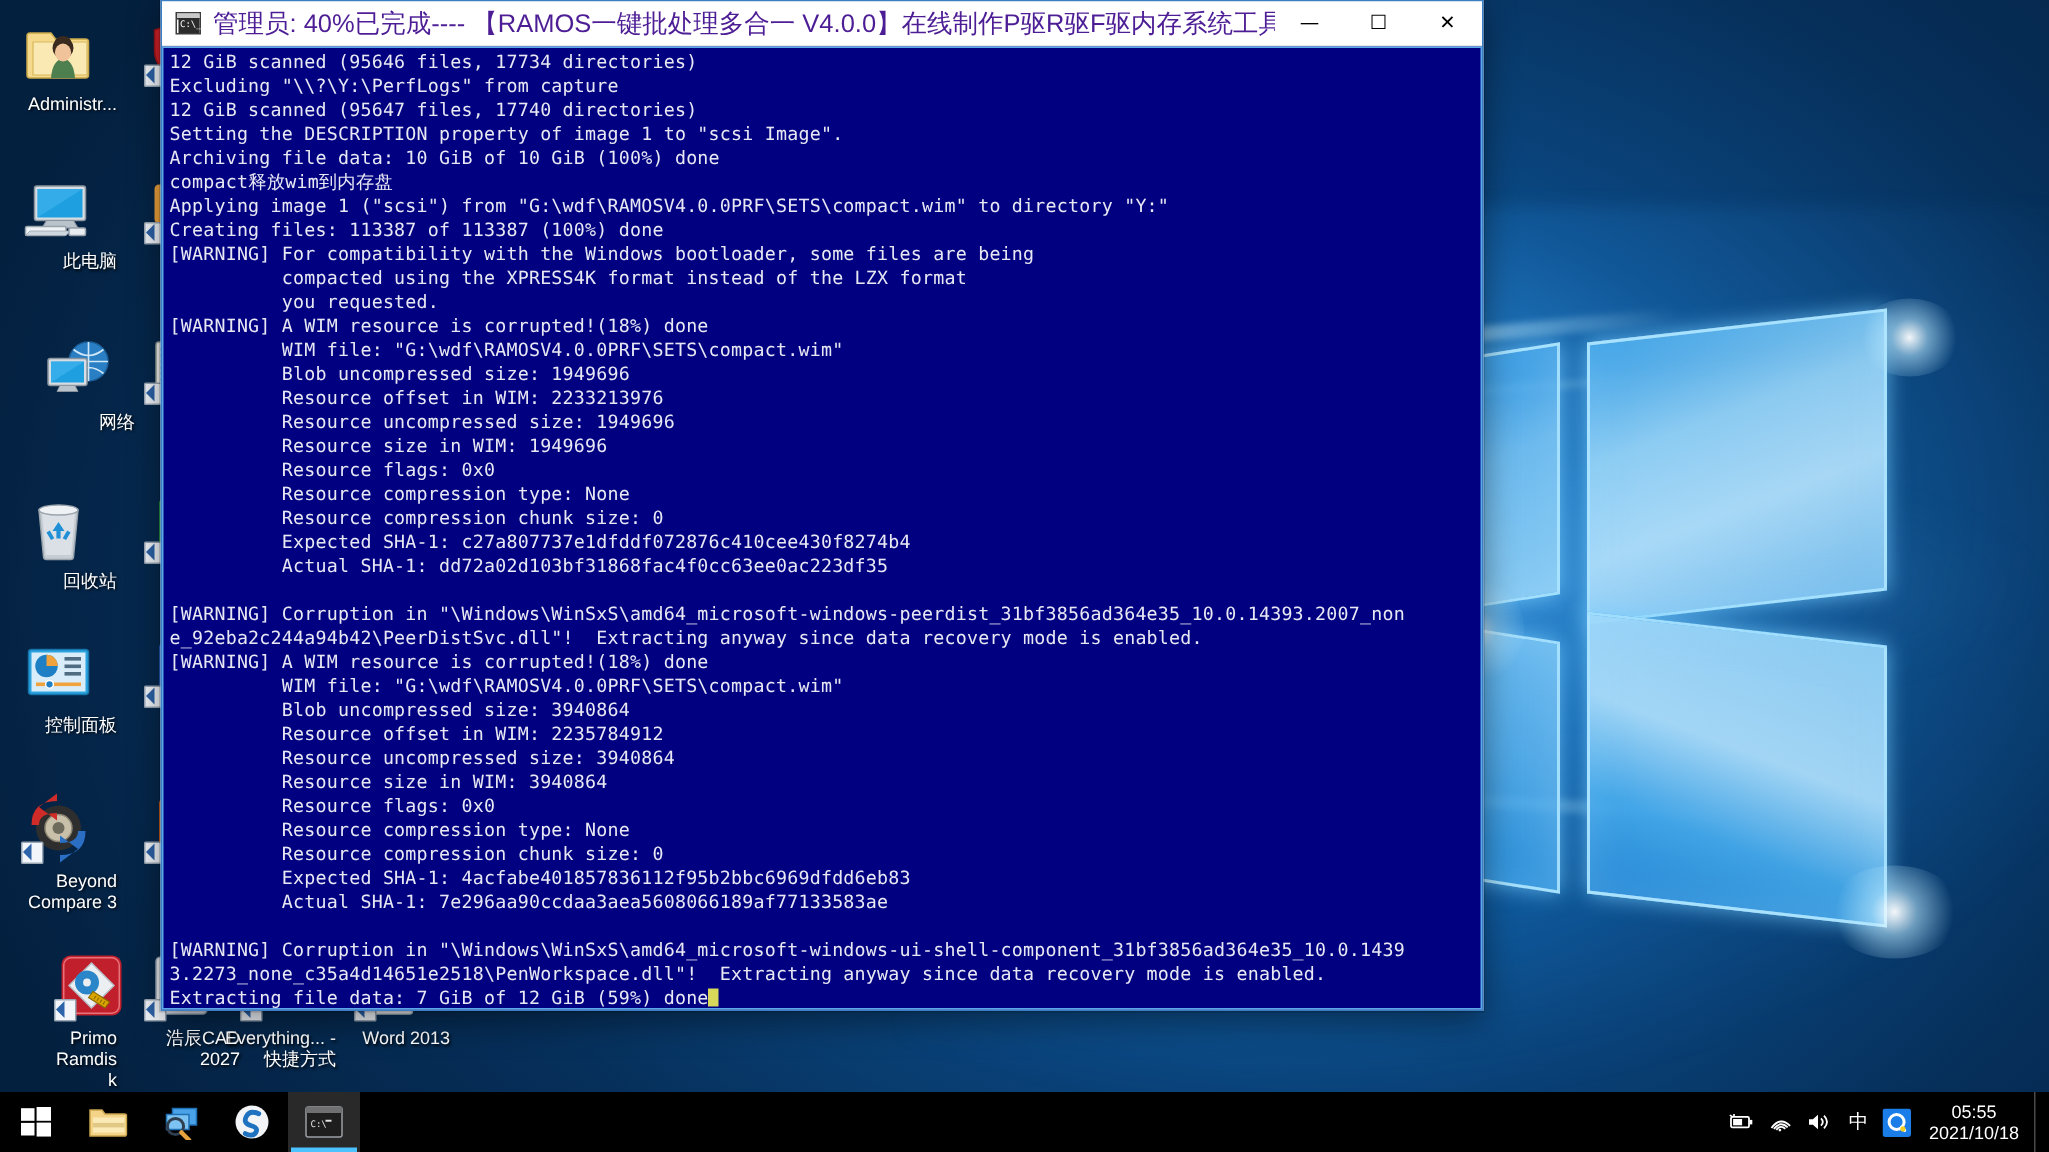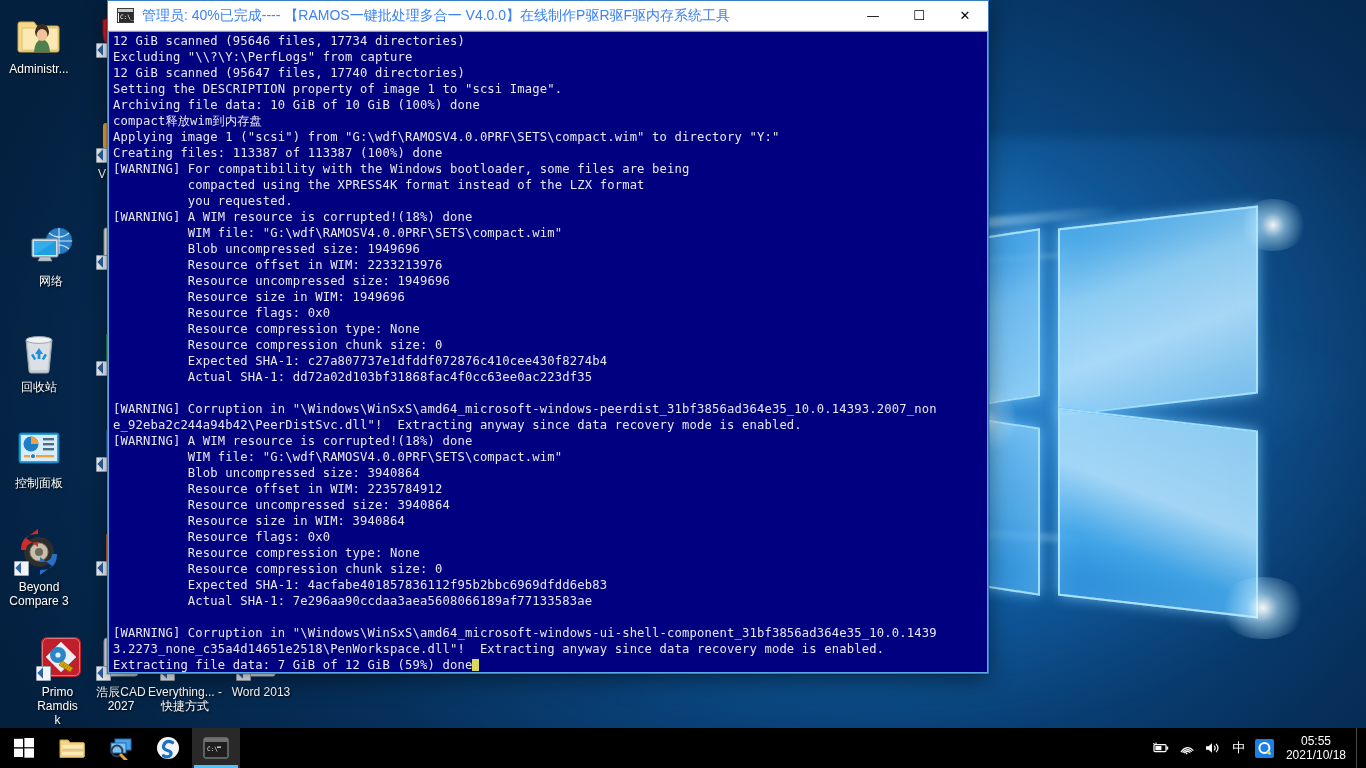--- a/index.html
+++ b/index.html
@@ -75,21 +75,21 @@
     position: absolute;
     width: 78px;
     text-align: center;
     color: #ffffff;
     font-size: 12px;
     line-height: 14px;
     text-shadow: 1px 1px 2px rgba(0,0,0,0.9);
     cursor: default;
   }
   .icon-art { width: 48px; height: 48px; margin: 0 auto 4px auto; position: relative; }
-  .icon-label { display: block; word-wrap: break-word; }
+  .icon-label { display: block; word-wrap: break-word; text-align: right; }
   .shortcut-arrow {
     position: absolute; left: -1px; bottom: 0px;
     width: 15px; height: 15px;
     background: #f2f6fb;
     border: 1px solid #9aa7b5;
     border-radius: 1px;
   }
   .shortcut-arrow::after {
     content: "";
     position: absolute; left: 2px; top: 2px;
@@ -126,21 +126,21 @@
     content: ""; position: absolute; left: 0; top: 0; right: 0; height: 3px;
     background: #c9c9c9; border-bottom: 1px solid #3c3c3c;
   }
   #titlebar-icon::after {
     content: "C:\\_"; position: absolute; left: 1px; top: 3px; right: 0; bottom: 0;
     background: #2b2b2b; color: #ffffff;
     font-family: "DejaVu Sans Mono", monospace; font-size: 6px; line-height: 10px;
     padding-left: 1px;
   }
   #console-title {
-    font-size: 14px; color: #3b82f6;
+    font-size: 17px; color: #4c1d95;
     white-space: nowrap; overflow: hidden;
     flex: 1 1 auto;
   }
   .win-btn {
     width: 46px; height: 29px; flex: 0 0 46px;
     display: flex; align-items: center; justify-content: center;
     color: #000; font-size: 13px;
     font-family: "DejaVu Sans", sans-serif;
   }
 
@@ -237,20 +237,34 @@
         <path d="M7 18 h36 v22 H7 z" fill="#fbe9b4" stroke="#d8b85c" stroke-width="0.8"></path>
         <ellipse cx="27" cy="22" rx="7" ry="7" fill="#3b2a1e"></ellipse>
         <path d="M19 42 q1 -12 8 -13 q7 1 8 13 z" fill="#4e7f4e"></path>
         <ellipse cx="27" cy="25" rx="5.4" ry="6" fill="#f0c39a"></ellipse>
         <path d="M21.2 21 q5.8 -5 11.6 0 q0.5 -7 -5.8 -7 q-6.3 0 -5.8 7z" fill="#3b2a1e"></path>
       </svg>
     </div>
     <span class="icon-label">Administr...</span>
   </div>
 
+  <div class="icon-cell" style="left:0px; top:115px;">
+    <div class="icon-art">
+      <svg width="48" height="48" viewBox="0 0 48 48">
+        <rect x="8" y="9" width="34" height="23" rx="1.5" fill="#d6dde4" stroke="#8a949d"></rect>
+        <rect x="10" y="11" width="30" height="19" fill="#1e9fe0"></rect>
+        <path d="M10 11 h30 l-30 19 z" fill="#3fb4ee" opacity=".65"></path>
+        <path d="M16 32 h18 l3 5 H13 z" fill="#b9c3cb" stroke="#8a949d" stroke-width="0.7"></path>
+        <rect x="2" y="36" width="27" height="6" rx="1" fill="#eef2f5" stroke="#98a2ab"></rect>
+        <path d="M2 42 h27 l3 -3 H5 z" fill="#cfd7de" stroke="#98a2ab" stroke-width="0.5"></path>
+        <rect x="31" y="37" width="11" height="5" rx="1" fill="#e8edf1" stroke="#98a2ab"></rect>
+      </svg>
+    </div>
+    <span class="icon-label">此电脑</span>
+  </div>
 
   <div class="icon-cell" style="left:12px; top:222px;">
     <div class="icon-art">
       <svg width="48" height="48" viewBox="0 0 48 48">
         <circle cx="32" cy="19" r="13" fill="#2a7fc4"></circle>
         <circle cx="32" cy="19" r="13" fill="none" stroke="#1b5f98"></circle>
         <path d="M19 19 h26 M32 6 v26 M22 11 q10 8 20 0 M22 27 q10 -8 20 0" stroke="#cfe7f7" fill="none" stroke-width="1.1"></path>
         <rect x="5" y="17" width="26" height="18" rx="1.5" fill="#d6dde4" stroke="#8a949d"></rect>
         <rect x="7" y="19" width="22" height="14" fill="#1e9fe0"></rect>
         <path d="M7 19 h22 l-22 14 z" fill="#45b8f0" opacity=".6"></path>

